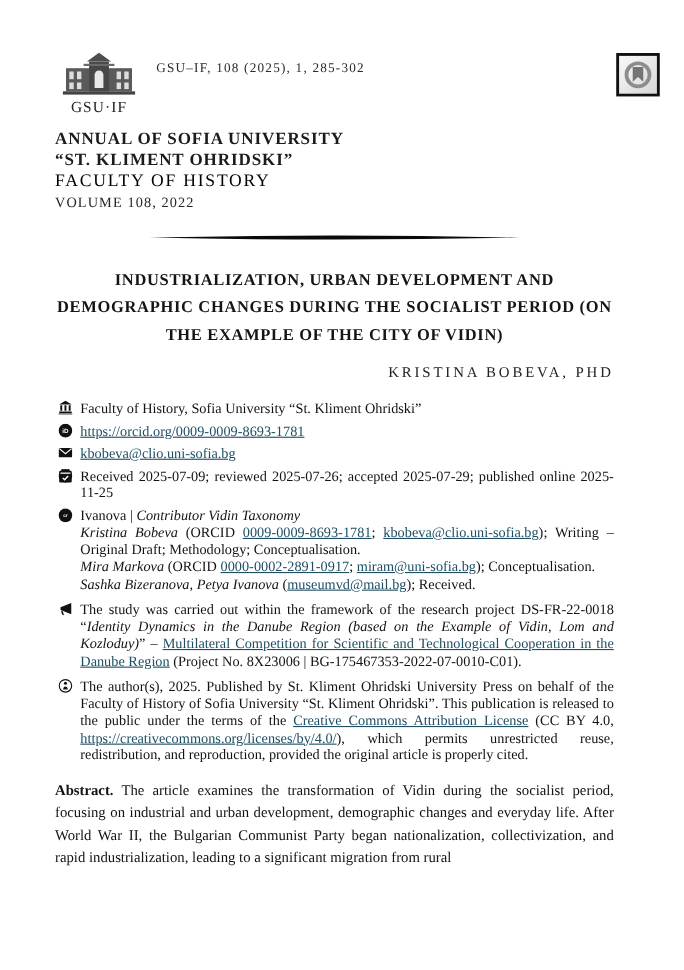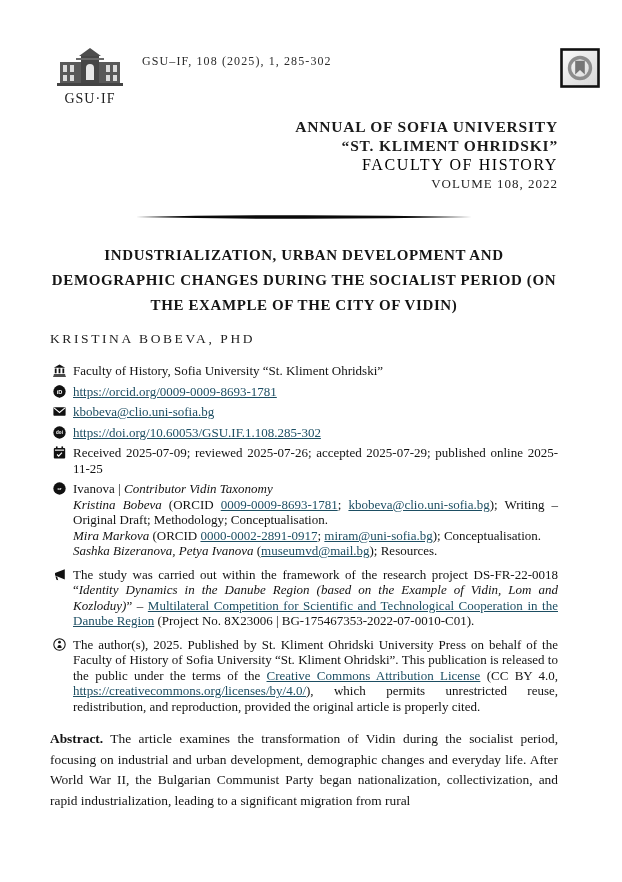--- a/index.html
+++ b/index.html
@@ -13,31 +13,31 @@
   
   .hdr{display:flex;align-items:flex-start;position:relative;}
   .logo-block{width:80px;text-align:center;}
   .logo-block svg{display:block;margin:0 auto;}
   .logo-text{font-size:14px;letter-spacing:1px;color:#222;margin-top:1px;}
   .hdr-meta{margin-left:12px;padding-top:7px;font-size:12px;line-height:17px;
             letter-spacing:1.1px;color:#2b2b2b;}
   .journal-icon{position:absolute;right:-42px;top:2px;}
 
   
-  .masthead{text-align:right;margin-top:10px;line-height:19px;}
+  .masthead{text-align:left;margin-top:10px;line-height:19px;}
   .mh1,.mh2{font-weight:bold;font-size:15.5px;letter-spacing:0.8px;color:#1b1b1b;}
   .mh3{font-size:16px;letter-spacing:1.6px;color:#000000;}
   .mh4{font-size:13px;letter-spacing:1px;color:#242424;}
 
   .rule-wrap{text-align:center;margin-top:13px;}
 
   
   .title{margin-top:19px;text-align:center;font-weight:bold;font-size:15px;
          line-height:25px;letter-spacing:0.6px;color:#151515;}
-  .byline{margin-top:13px;text-align:left;font-size:13.5px;letter-spacing:2.6px;color:#222;}
+  .byline{margin-top:13px;text-align:right;font-size:13.5px;letter-spacing:2.6px;color:#222;}
 
   
   .meta{margin-top:16px;font-size:13px;line-height:15.5px;}
   .mrow{position:relative;padding-left:23px;margin-bottom:5px;text-align:justify;}
   .mrow .mi{position:absolute;left:3px;top:1px;width:13px;height:13px;}
   a.lnk{color:#1d4e63;text-decoration:underline;cursor:pointer;}
   .it{font-style:italic;}
   .gap-lg{margin-top:8px;}
 
   
@@ -133,21 +133,20 @@
         <path d="M1.2 3.5 8 9.2 14.8 3.5" stroke="#fff" stroke-width="1.3" fill="none"></path>
       </svg>
       <a class="lnk">kbobeva@clio.uni-sofia.bg</a>
     </div>
 
     <div class="mrow">
       <svg class="mi" viewBox="0 0 16 16">
         <circle cx="8" cy="8" r="7.6" fill="#111"></circle>
         <text x="8" y="10.3" fill="#fff" font-size="5.6" text-anchor="middle" font-family="sans-serif" font-weight="bold">doi</text>
       </svg>
-      <a class="lnk">https://doi.org/10.60053/GSU.IF.1.108.285-302</a>
     </div>
 
     <div class="mrow">
       <svg class="mi" viewBox="0 0 16 16">
         <rect x="1" y="2.5" width="14" height="13" rx="1.2" fill="#111"></rect>
         <rect x="3.6" y="0.5" width="2" height="3.4" fill="#111"></rect>
         <rect x="10.4" y="0.5" width="2" height="3.4" fill="#111"></rect>
         <rect x="2.4" y="4.4" width="11.2" height="1.4" fill="#fff"></rect>
         <path d="M5 10.4l2 2 4-4.2" stroke="#fff" stroke-width="1.5" fill="none"></path>
       </svg>
@@ -155,21 +154,21 @@
     </div>
 
     <div class="mrow">
       <svg class="mi" viewBox="0 0 16 16">
         <circle cx="8" cy="8" r="7.6" fill="#111"></circle>
         <text x="8" y="10.2" fill="#fff" font-size="5.4" text-anchor="middle" font-family="sans-serif" font-weight="bold">cr</text>
       </svg>
       <span>Ivanova | </span><span class="it">Contributor Vidin Taxonomy</span><br>
       <span class="it">Kristina Bobeva</span><span> (ORCID </span><a class="lnk">0009-0009-8693-1781</a><span>; </span><a class="lnk">kbobeva@clio.uni-sofia.bg</a><span>); Writing – Original Draft; Methodology; Conceptualisation.</span><br>
       <span class="it">Mira Markova</span><span> (ORCID </span><a class="lnk">0000-0002-2891-0917</a><span>; </span><a class="lnk">miram@uni-sofia.bg</a><span>); Conceptualisation.</span><br>
-      <span class="it">Sashka Bizeranova, Petya Ivanova</span><span> (</span><a class="lnk">museumvd@mail.bg</a><span>); Resources.</span>
+      <span class="it">Sashka Bizeranova, Petya Ivanova</span><span> (</span><a class="lnk">museumvd@mail.bg</a><span>); Received.</span>
     </div>
 
     <div class="mrow gap-lg">
       <svg class="mi" viewBox="0 0 16 16">
         <path fill="#111" d="M14.5 1.5 2.5 6.2 v3 l12 4.8 z M3 10.2 l1.2 4.2 2.2 0.8 -1.3 -4.3 z"></path>
       </svg>
       <span>The study was carried out within the framework of the research project DS-FR-22-0018 “</span><span class="it">Identity Dynamics in the Danube Region (based on the Example of Vidin, Lom and Kozloduy)</span><span>” – </span><a class="lnk">Multilateral Competition for Scientific and Technological Cooperation in the Danube Region</a><span> (Project No. 8X23006 | BG-175467353-2022-07-0010-C01).</span>
     </div>
 
     <div class="mrow gap-lg">

